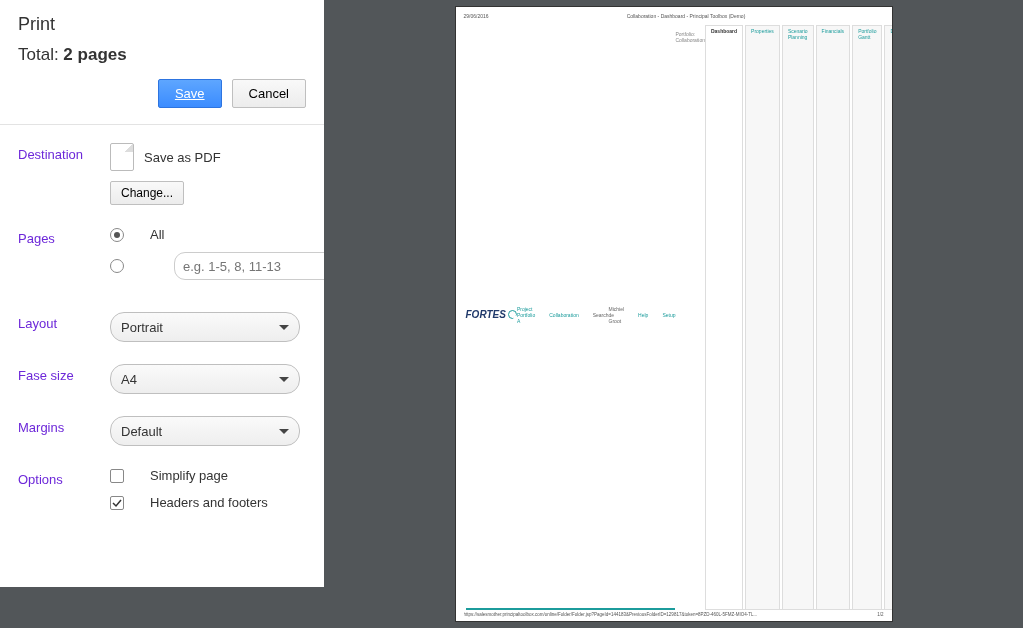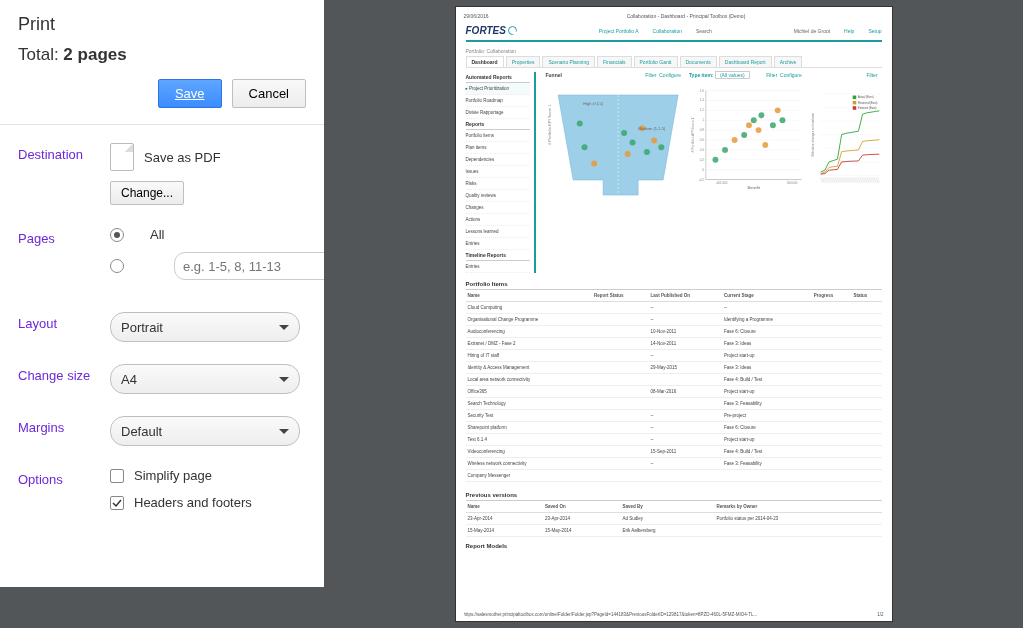--- a/index.html
+++ b/index.html
@@ -29,33 +29,33 @@
 
   .radio-line{display:flex;align-items:center;gap:26px;margin-bottom:10px;}
   .radio-dot{width:14px;height:14px;border:1px solid #888;border-radius:50%;display:flex;align-items:center;justify-content:center;flex-shrink:0;}
   .radio-dot.on::after{content:"";width:6px;height:6px;background:#555;border-radius:50%;}
   .radio-lbl{font-size:13px;color:#333;}
   .range-input{width:165px;height:28px;border:1px solid #ccc;border-radius:11px;padding:0 8px;font-size:13px;color:#999;margin-left:24px;}
 
   .select{width:190px;height:30px;border:1px solid #bfbfbf;border-radius:14px;background:linear-gradient(#fafafa,#eee);display:flex;align-items:center;justify-content:space-between;padding:0 10px;font-size:13px;color:#333;cursor:pointer;}
   .caret{width:0;height:0;border-left:5px solid transparent;border-right:5px solid transparent;border-top:5px solid #444;}
 
-  .check-line{display:flex;align-items:center;gap:10px;margin-bottom:12px;}
+  .check-line{display:flex;align-items:center;gap:26px;margin-bottom:12px;}
   .checkbox{width:14px;height:14px;border:1px solid #888;border-radius:2px;display:flex;align-items:center;justify-content:center;flex-shrink:0;}
   .checkbox.on{background:#fff;}
   .checkbox.on svg{display:block;}
   .checkbox svg{display:none;width:10px;height:10px;}
   .check-lbl{font-size:13px;color:#333;}
 
   
   .preview-pane{flex:1;height:628px;background:#525659;display:flex;flex-direction:column;align-items:center;padding:6px 6px 6px 6px;overflow:hidden;}
   .page{background:#fff;border:1px solid #333;position:relative;overflow:hidden;font-size:5px;color:#333;width:438px;flex:1;display:flex;flex-direction:column;}
   .phead{display:flex;justify-content:space-between;color:#555;padding:6px 8px 2px 8px;}
 
-  .content{flex:1;padding:4px 10px 0 10px;display:flex;flex-direction:column;}
+  .content{flex:1;padding:4px 10px 0 10px;display:flex;}
   .brand-row{display:flex;align-items:center;justify-content:space-between;border-bottom:2px solid #1c9c9c;padding-bottom:4px;}
   .brand{font-size:10px;font-weight:700;font-style:italic;color:#213a6b;display:flex;align-items:center;gap:2px;}
   .brand-icon{width:9px;height:9px;position:relative;}
   .brand-icon::before{content:"";position:absolute;inset:0;border:1.5px solid #1c9c9c;border-radius:50%;clip-path:polygon(0 0,100% 0,100% 60%,60% 60%,60% 100%,0 100%);}
   .topnav{display:flex;gap:14px;align-items:center;font-size:5px;}
   .topnav span{color:#1c9c9c;}
   .topnav .mute{color:#666;}
 
   .crumb{color:#888;margin:6px 0 2px;}
   .tabs{display:flex;gap:2px;border-bottom:1px solid #ddd;font-size:5px;}
@@ -139,21 +139,21 @@
       <div class="lbl">Layout</div>
       <div class="ctl">
         <div class="select">
           <span>Portrait</span>
           <div class="caret"></div>
         </div>
       </div>
     </div>
 
     <div class="row">
-      <div class="lbl">Change size</div>
+      <div class="lbl">Fase size</div>
       <div class="ctl">
         <div class="select">
           <span>A4</span>
           <div class="caret"></div>
         </div>
       </div>
     </div>
 
     <div class="row">
       <div class="lbl">Margins</div>

